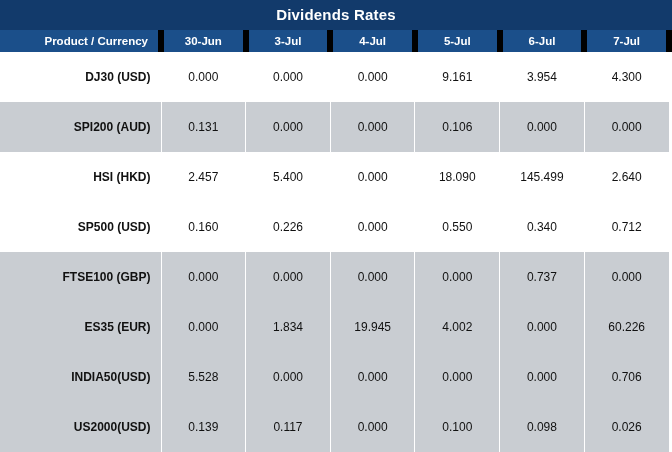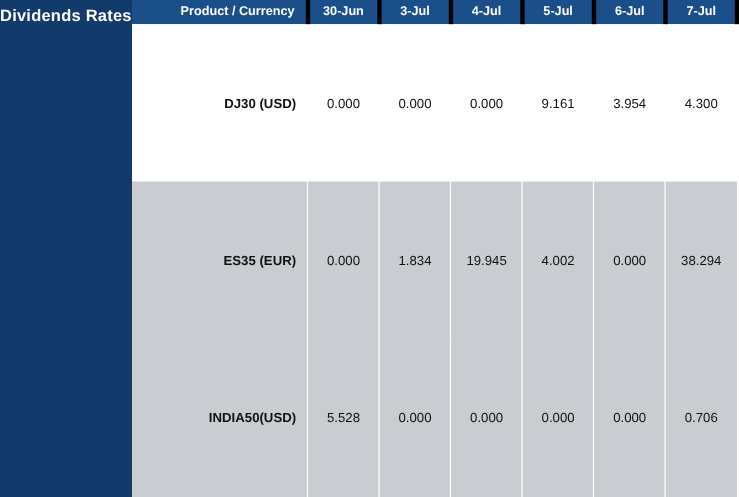--- a/index.html
+++ b/index.html
@@ -12,21 +12,21 @@
     height: 452px;
     font-family: "Liberation Sans", sans-serif;
     overflow: hidden;
   }
   .widget {
     width: 672px;
     height: 452px;
     box-sizing: border-box;
     background: #ffffff;
     display: flex;
-    flex-direction: row;
+    flex-direction: column;
   }
   .title-bar {
     background: #123a6b;
     color: #ffffff;
     font-size: 15px;
     font-weight: bold;
     text-align: center;
     padding: 6px 0 7px 0;
     letter-spacing: 0.2px;
   }
@@ -36,21 +36,21 @@
     table-layout: fixed;
     flex: 1;
   }
   table.rates thead th {
     background: #1b4f8a;
     color: #ffffff;
     font-size: 11.5px;
     font-weight: bold;
     height: 22px;
     padding: 0;
-    border-right: 4px solid #000000;
+    border-right: 6px solid #000000;
     text-align: center;
   }
   table.rates thead th.product-head {
     text-align: right;
     padding-right: 10px;
     width: 148px;
   }
   table.rates tbody td {
     font-size: 12px;
     height: 26px;
@@ -99,32 +99,77 @@
         <tr class="odd">
           <td class="label">DJ30 (USD)</td>
           <td class="zero">0.000</td>
           <td class="zero">0.000</td>
           <td class="zero">0.000</td>
           <td class="pos">9.161</td>
           <td class="pos">3.954</td>
           <td class="pos">4.300</td>
         </tr>
         <tr class="even">
+          <td class="label">SPI200 (AUD)</td>
+          <td class="pos">0.131</td>
+          <td class="zero">0.000</td>
+          <td class="zero">0.000</td>
+          <td class="pos">0.106</td>
+          <td class="zero">0.000</td>
+          <td class="zero">0.000</td>
+        </tr>
+        <tr class="odd">
+          <td class="label">HSI (HKD)</td>
+          <td class="pos">2.457</td>
+          <td class="pos">5.400</td>
+          <td class="zero">0.000</td>
+          <td class="pos">18.090</td>
+          <td class="pos">145.499</td>
+          <td class="pos">2.640</td>
+        </tr>
+        <tr class="odd">
+          <td class="label">SP500 (USD)</td>
+          <td class="pos">0.160</td>
+          <td class="pos">0.226</td>
+          <td class="zero">0.000</td>
+          <td class="pos">0.550</td>
+          <td class="pos">0.340</td>
+          <td class="pos">0.712</td>
+        </tr>
+        <tr class="even">
+          <td class="label">FTSE100 (GBP)</td>
+          <td class="zero">0.000</td>
+          <td class="zero">0.000</td>
+          <td class="zero">0.000</td>
+          <td class="zero">0.000</td>
+          <td class="pos">0.737</td>
+          <td class="zero">0.000</td>
+        </tr>
+        <tr class="even">
           <td class="label">ES35 (EUR)</td>
           <td class="zero">0.000</td>
           <td class="pos">1.834</td>
           <td class="pos">19.945</td>
           <td class="pos">4.002</td>
           <td class="zero">0.000</td>
-          <td class="pos">38.294</td>
+          <td class="pos">60.226</td>
         </tr>
         <tr class="even">
           <td class="label">INDIA50(USD)</td>
           <td class="pos">5.528</td>
           <td class="zero">0.000</td>
           <td class="zero">0.000</td>
           <td class="zero">0.000</td>
           <td class="zero">0.000</td>
           <td class="pos">0.706</td>
         </tr>
+        <tr class="even">
+          <td class="label">US2000(USD)</td>
+          <td class="pos">0.139</td>
+          <td class="pos">0.117</td>
+          <td class="zero">0.000</td>
+          <td class="pos">0.100</td>
+          <td class="pos">0.098</td>
+          <td class="pos">0.026</td>
+        </tr>
       </tbody>
   </table>
 </div>
 
 </body></html>

